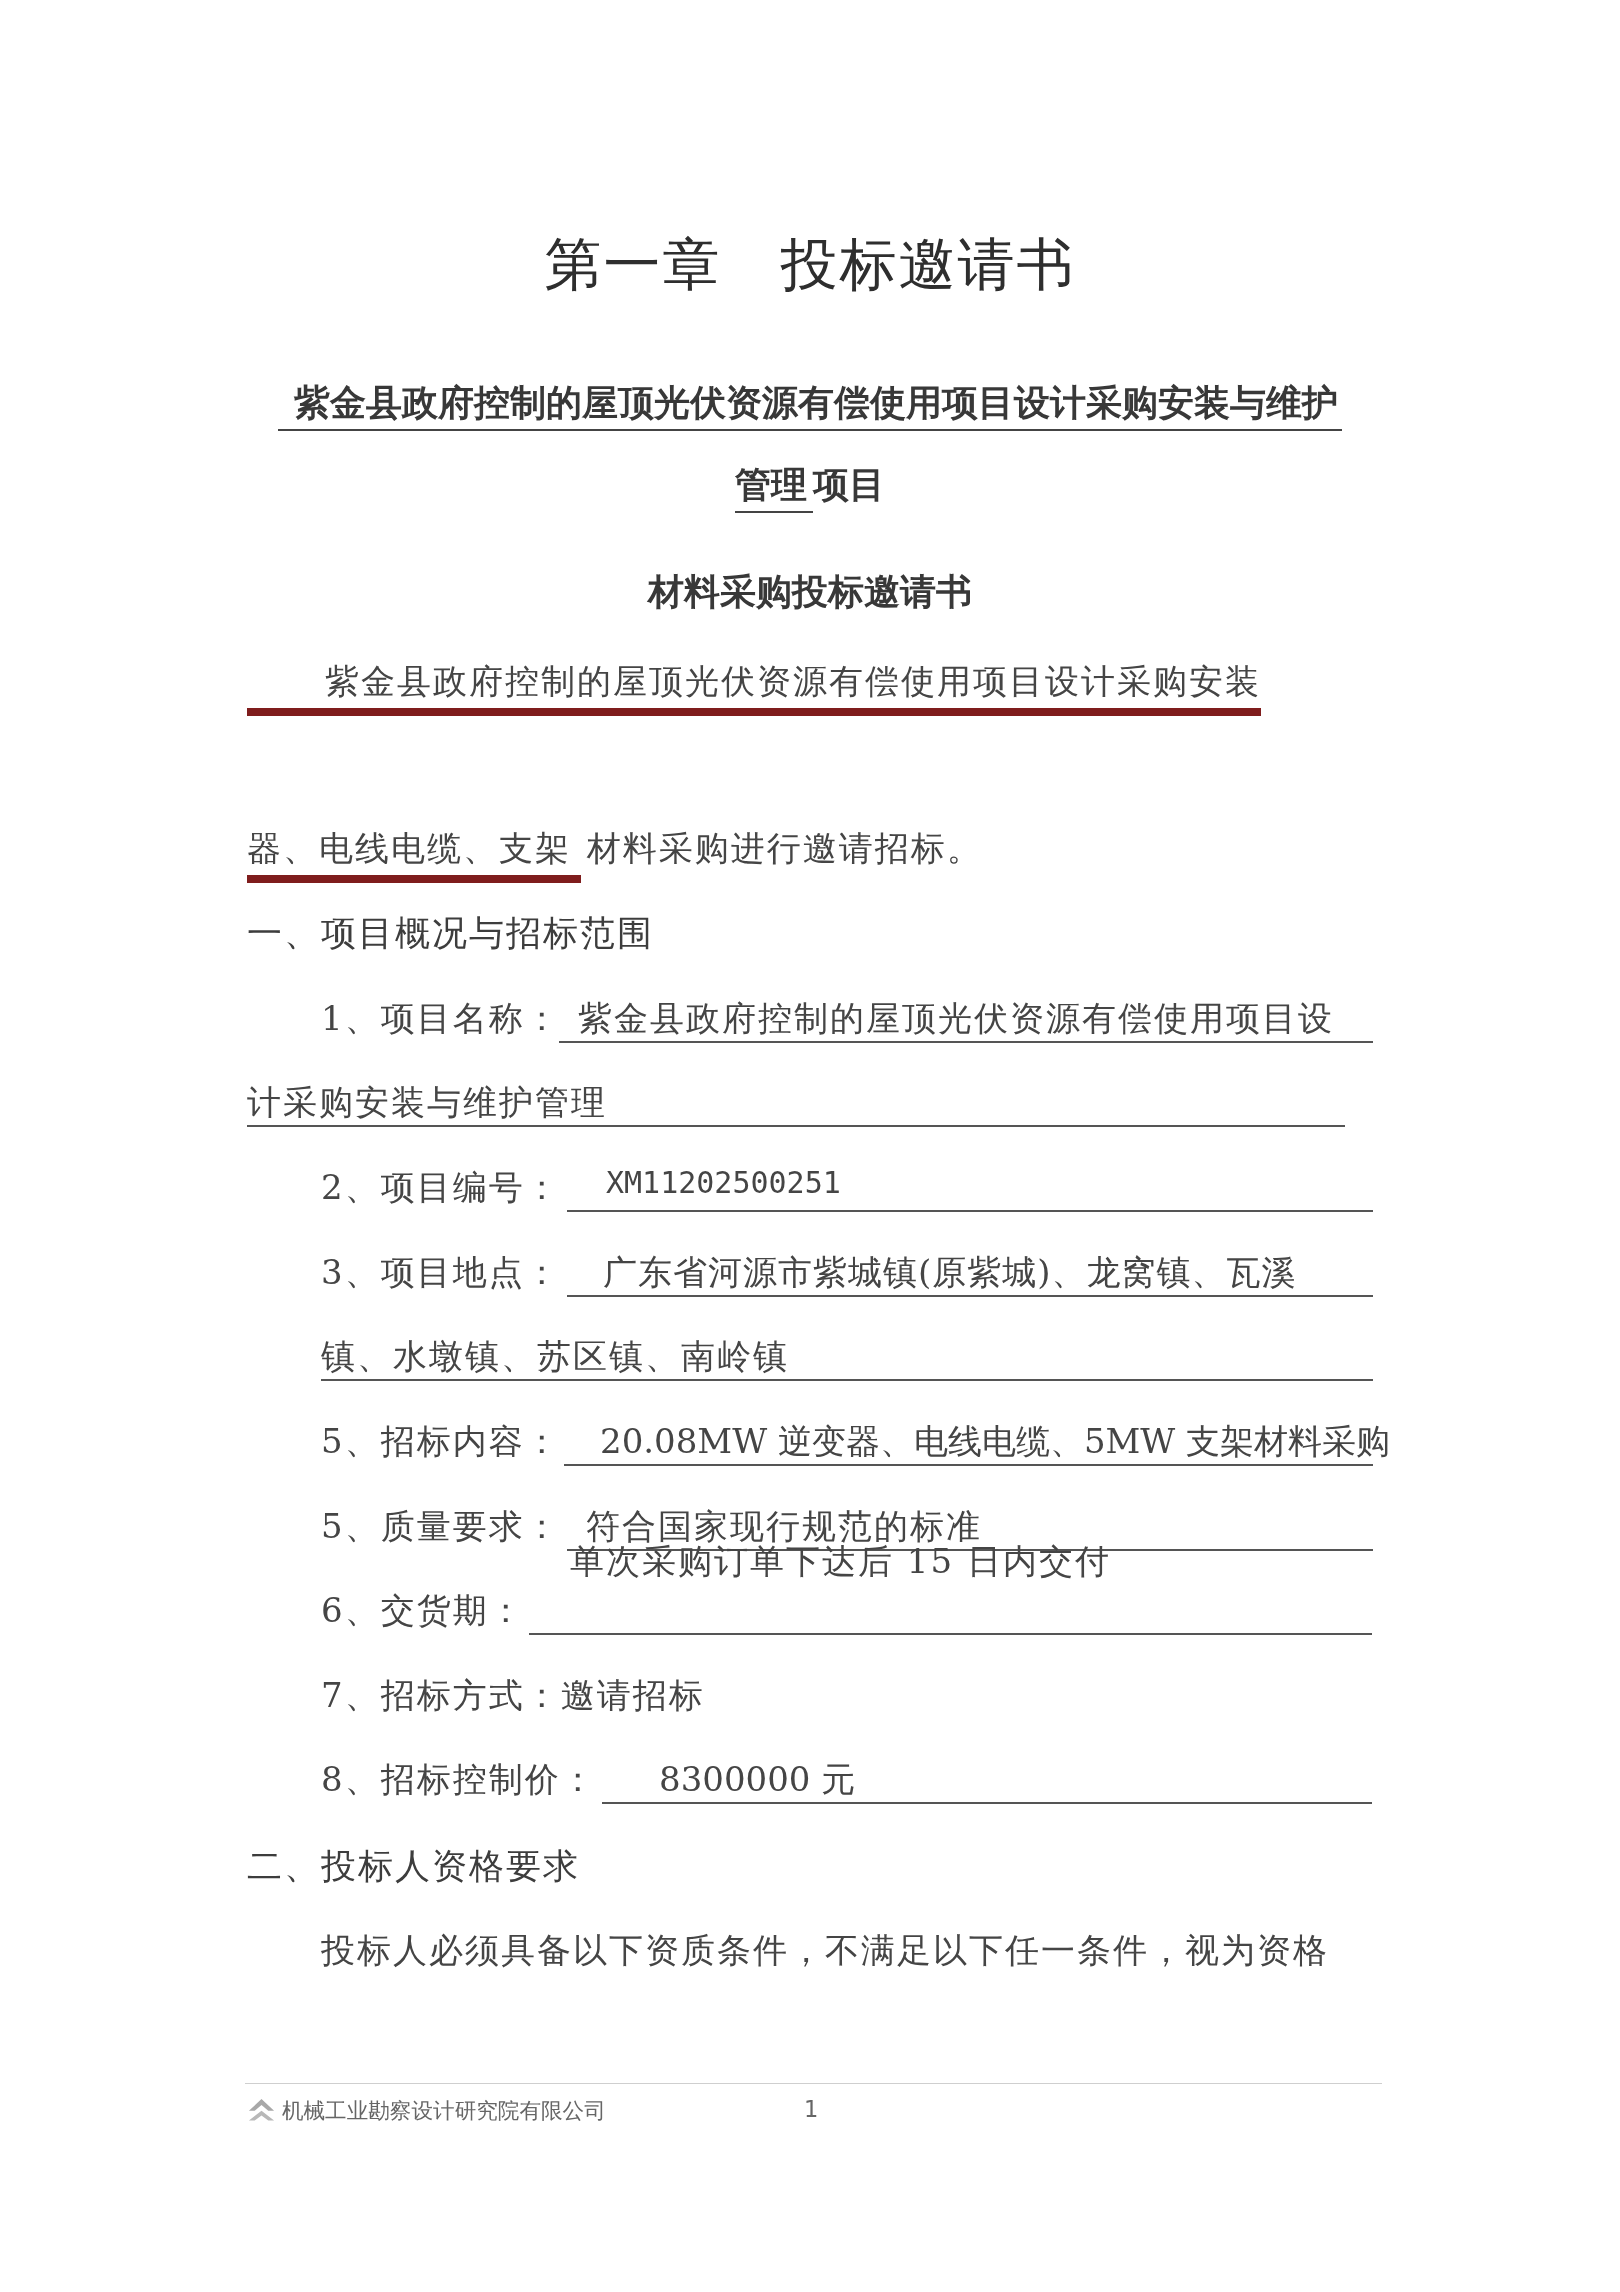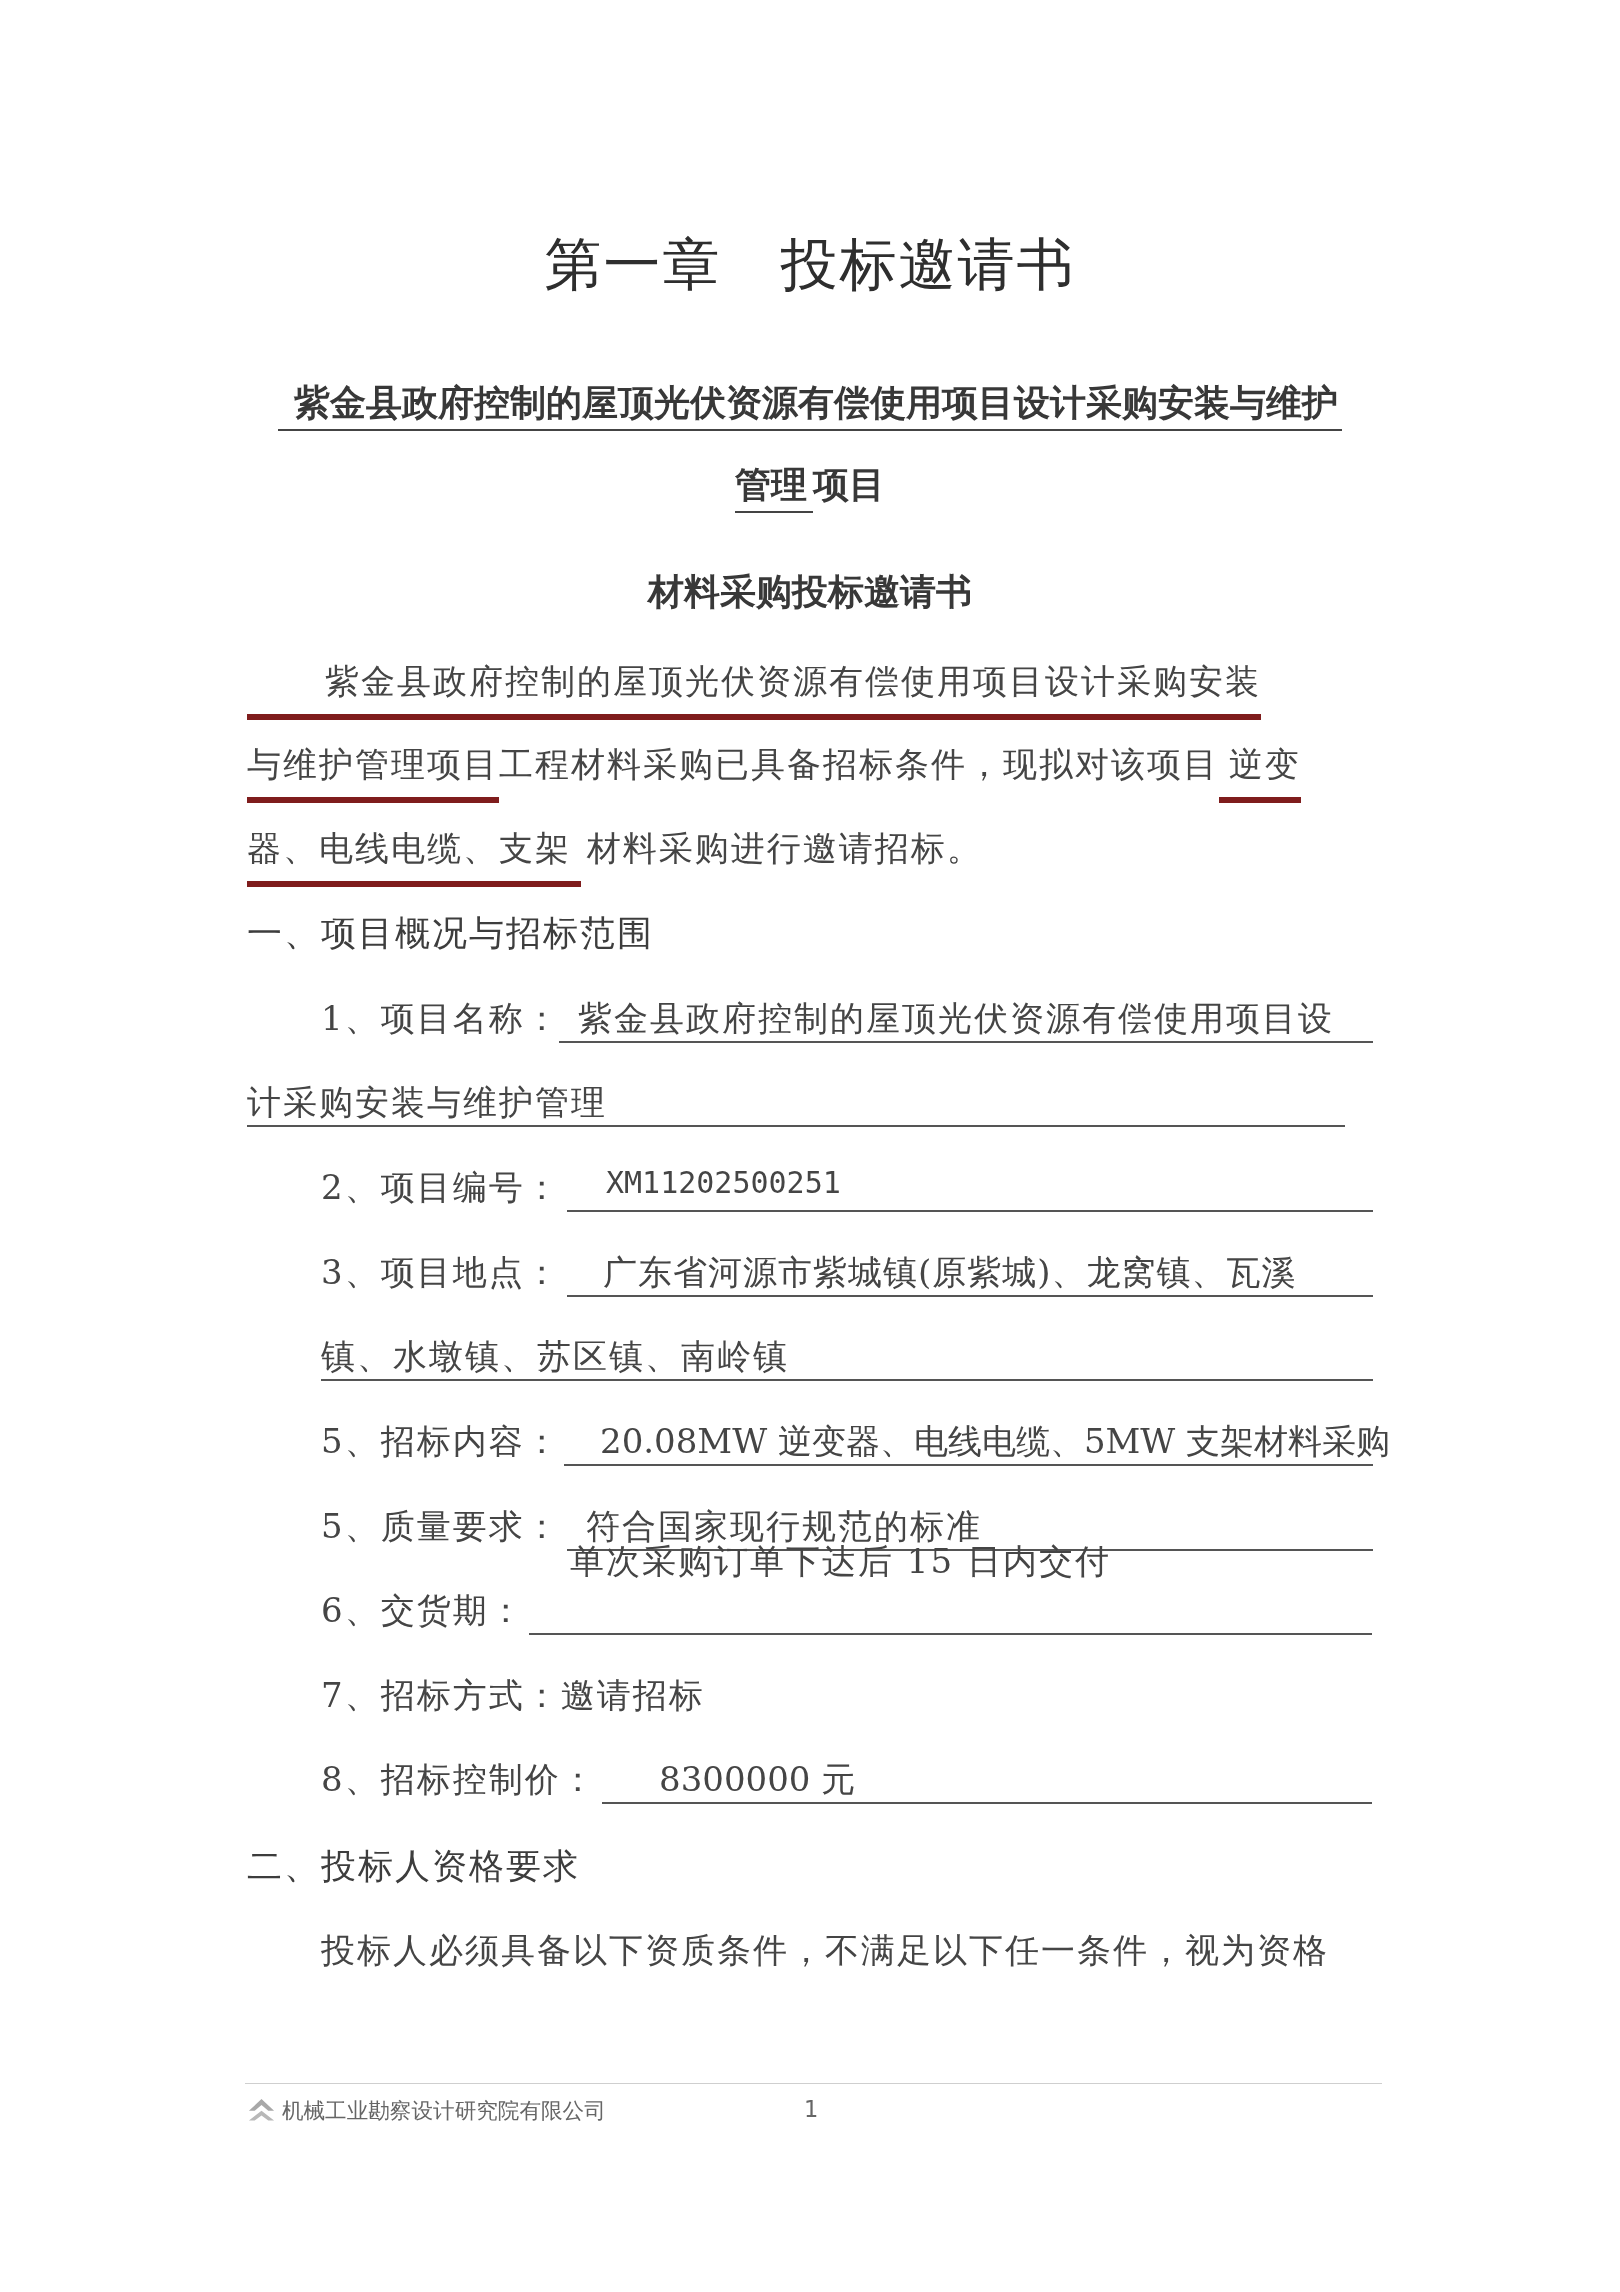--- a/index.html
+++ b/index.html
@@ -22,21 +22,21 @@
   .t1 { top: 379px; }
   .t1 span { border-bottom: 2.9px solid #444; padding: 0 3.9px 5.9px 15.7px; }
   .t2 { top: 461px; }
   .t2 .u { border-bottom: 2.9px solid #444; padding-bottom: 5.9px; padding-right: 5.9px; }
   .t3 { top: 568px; }
 
   .line {
     position: absolute; font-size: 34px; color: #454545; white-space: nowrap;
     letter-spacing: 2px;
   }
-  .ul { border-bottom: 6px solid #7f1d1d; padding-bottom: 13px; }
+  .ul { border-bottom: 8px solid #7f1d1d; padding-bottom: 7px; }
   .fill { position: absolute; border-bottom: 2px solid #555; height: 0; }
 
   .heading { font-size: 35px; color: #3d3d3d; }
 
   .footer-rule { position: absolute; left: 245px; top: 2083px; width: 1137px; border-top: 1px solid #cfcfcf; }
   .footer {
     position: absolute; left: 247px; top: 2096px; font-size: 21.6px; color: #666;
     font-family: "DejaVu Sans", "Liberation Sans", sans-serif;
   }
   .footer .logo { display: inline-block; vertical-align: middle; margin-right: 5.9px; }
@@ -55,23 +55,20 @@
   <div class="bold-title t1">
     <span>紫金县政府控制的屋顶光伏资源有偿使用项目设计采购安装与维护</span>
   </div>
   <div class="bold-title t2">
     <span class="u">管理</span><span>项目</span>
   </div>
   <div class="bold-title t3">材料采购投标邀请书</div>
 
   <div class="line" style="left:247px; top:659px;">
     <span class="ul" style="padding-left:78px;">紫金县政府控制的屋顶光伏资源有偿使用项目设计采购安装</span>
-  </div>
-  <div class="line" style="left:247px; top:742px;">
-    <span class="ul">与维护管理项目</span><span>工程材料采购已具备招标条件，现拟对该项目</span><span class="ul" style="padding-left:9.8px;">逆变</span>
   </div>
   <div class="line" style="left:247px; top:826px;">
     <span class="ul" style="padding-right:9.8px;">器、电线电缆、支架</span><span style="padding-left:5.9px;">材料采购进行邀请招标。</span>
   </div>
 
   <div class="line heading" style="left:247px; top:910px;">一、项目概况与招标范围</div>
 
   <div class="line" style="left:321px; top:996px;">
     <span>1、项目名称：</span>
   </div>

